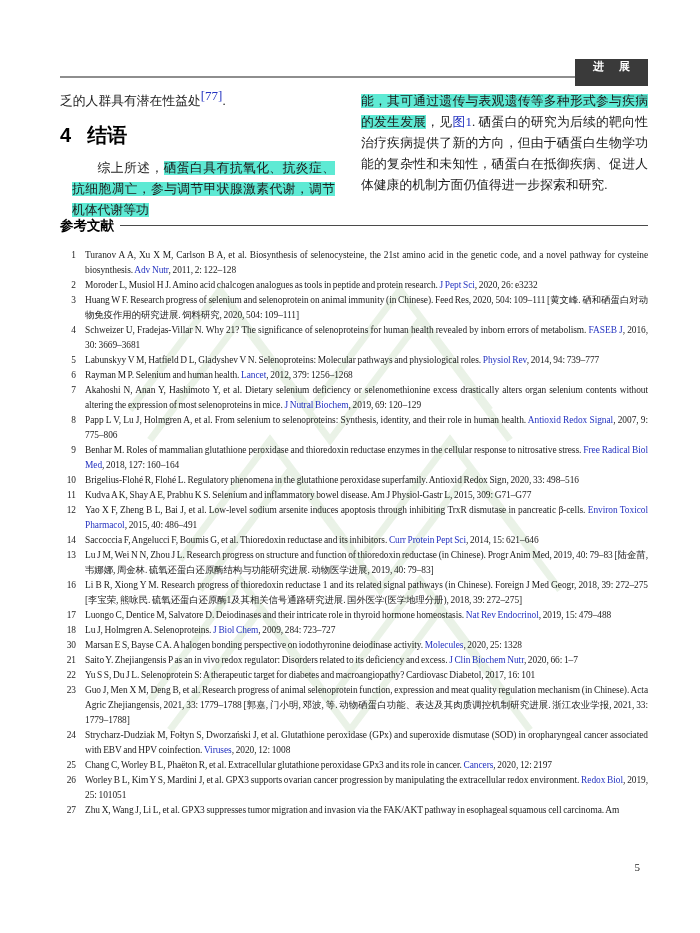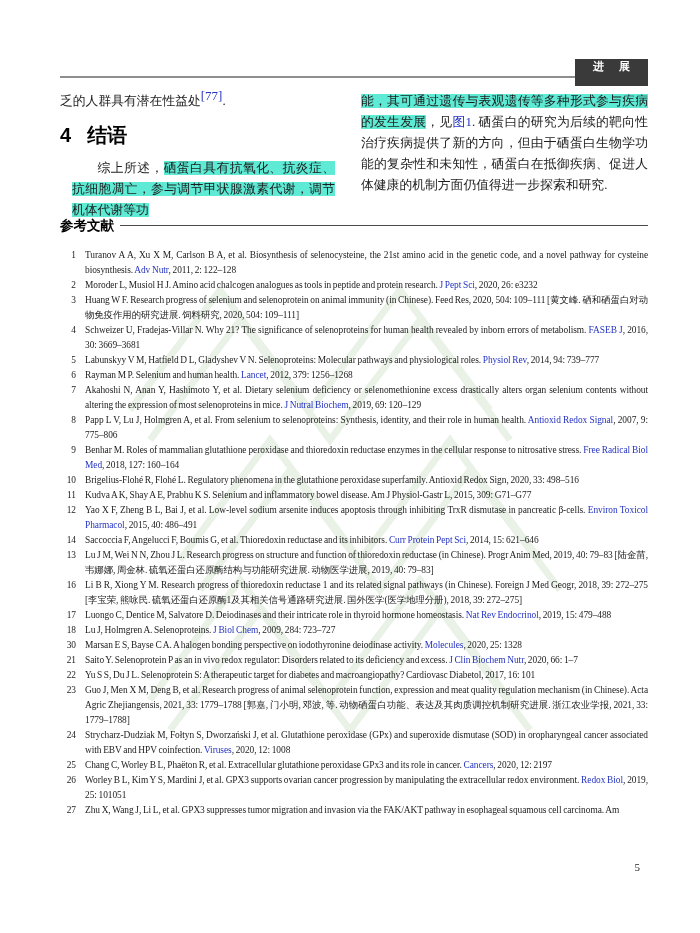--- a/index.html
+++ b/index.html
@@ -180,21 +180,21 @@
         <div class="ref-item">
           <span class="ref-num">18</span>
           <span class="ref-body"><span>Lu J, Holmgren A. Selenoproteins. </span><span class="link">J Biol Chem</span><span>, 2009, 284: 723–727</span></span>
         </div>
         <div class="ref-item">
           <span class="ref-num">30</span>
           <span class="ref-body"><span>Marsan E S, Bayse C A. A halogen bonding perspective on iodothyronine deiodinase activity. </span><span class="link">Molecules</span><span>, 2020, 25: 1328</span></span>
         </div>
         <div class="ref-item">
           <span class="ref-num">21</span>
-          <span class="ref-body"><span>Saito Y. Selenoprotein P as an </span><span class="i">in vivo</span><span> redox regulator: Disorders related to its deficiency and excess. </span><span class="link">J Clin Biochem Nutr</span><span>, 2020, 66: 1–7</span></span>
+          <span class="ref-body"><span>Saito Y. Zhejiangensis P as an </span><span class="i">in vivo</span><span> redox regulator: Disorders related to its deficiency and excess. </span><span class="link">J Clin Biochem Nutr</span><span>, 2020, 66: 1–7</span></span>
         </div>
         <div class="ref-item">
           <span class="ref-num">22</span>
           <span class="ref-body"><span>Yu S S, Du J L. Selenoprotein S: A therapeutic target for diabetes and macroangiopathy? Cardiovasc Diabetol, 2017, 16: 101</span></span>
         </div>
         <div class="ref-item">
           <span class="ref-num">23</span>
           <span class="ref-body"><span>Guo J, Men X M, Deng B, et al. Research progress of animal selenoprotein function, expression and meat quality regulation mechanism (in Chinese).  Acta Agric Zhejiangensis, 2021, 33: 1779–1788 [郭嘉, 门小明, 邓波, 等. 动物硒蛋白功能、表达及其肉质调控机制研究进展. 浙江农业学报, 2021, 33: 1779–1788]</span></span>
         </div>
         <div class="ref-item">

